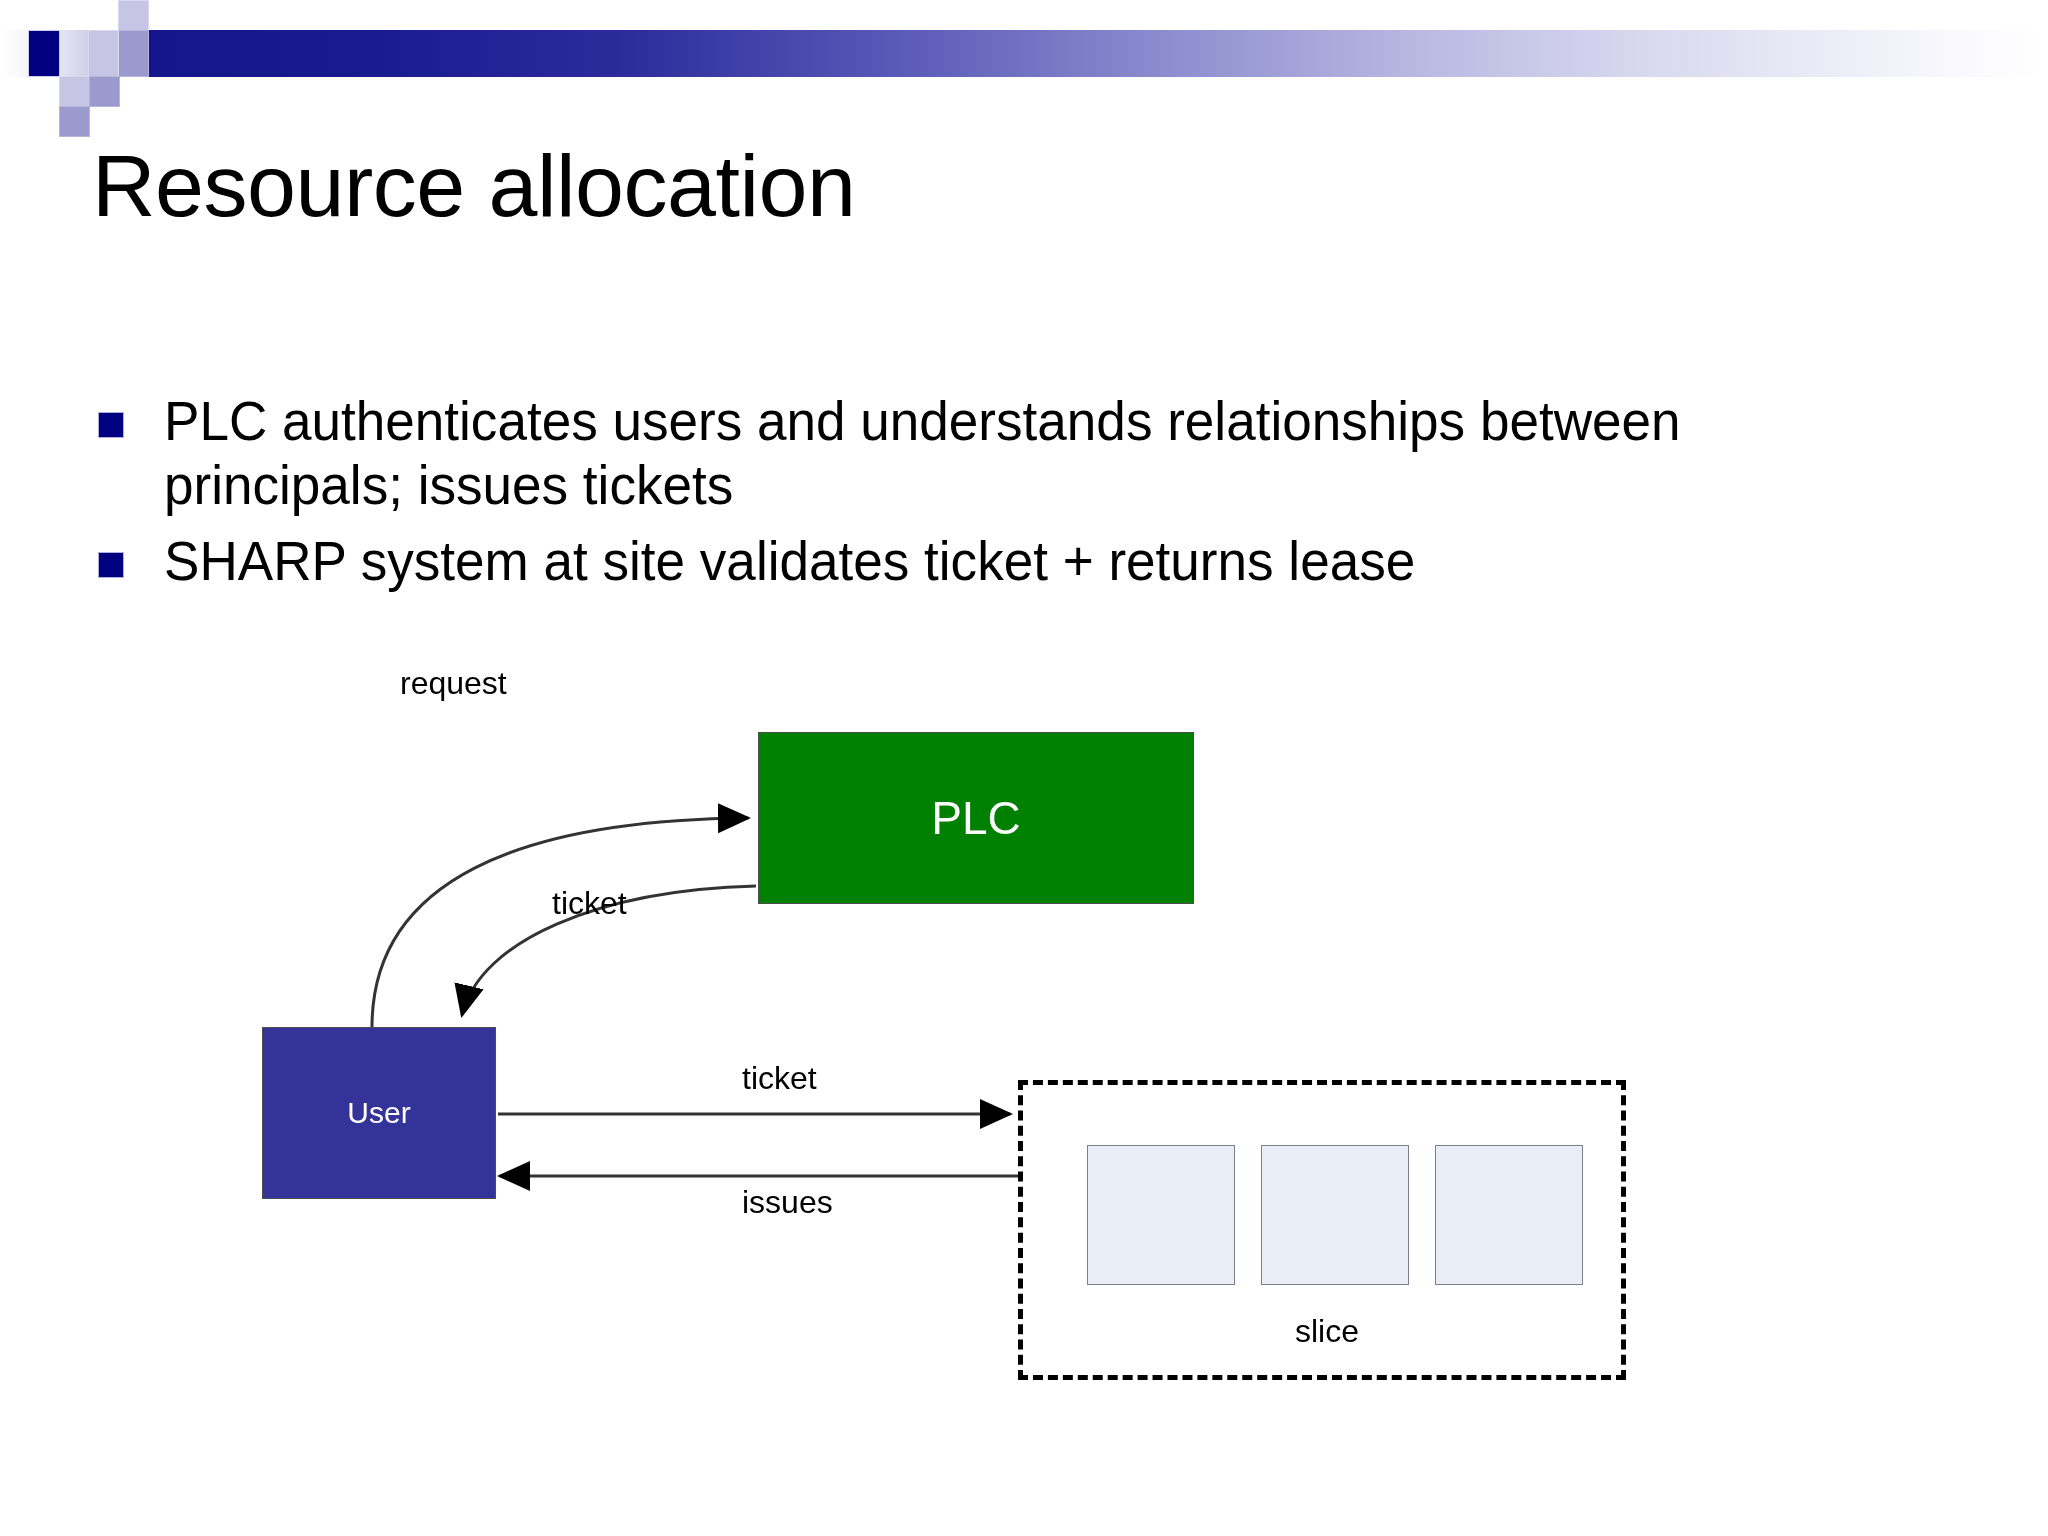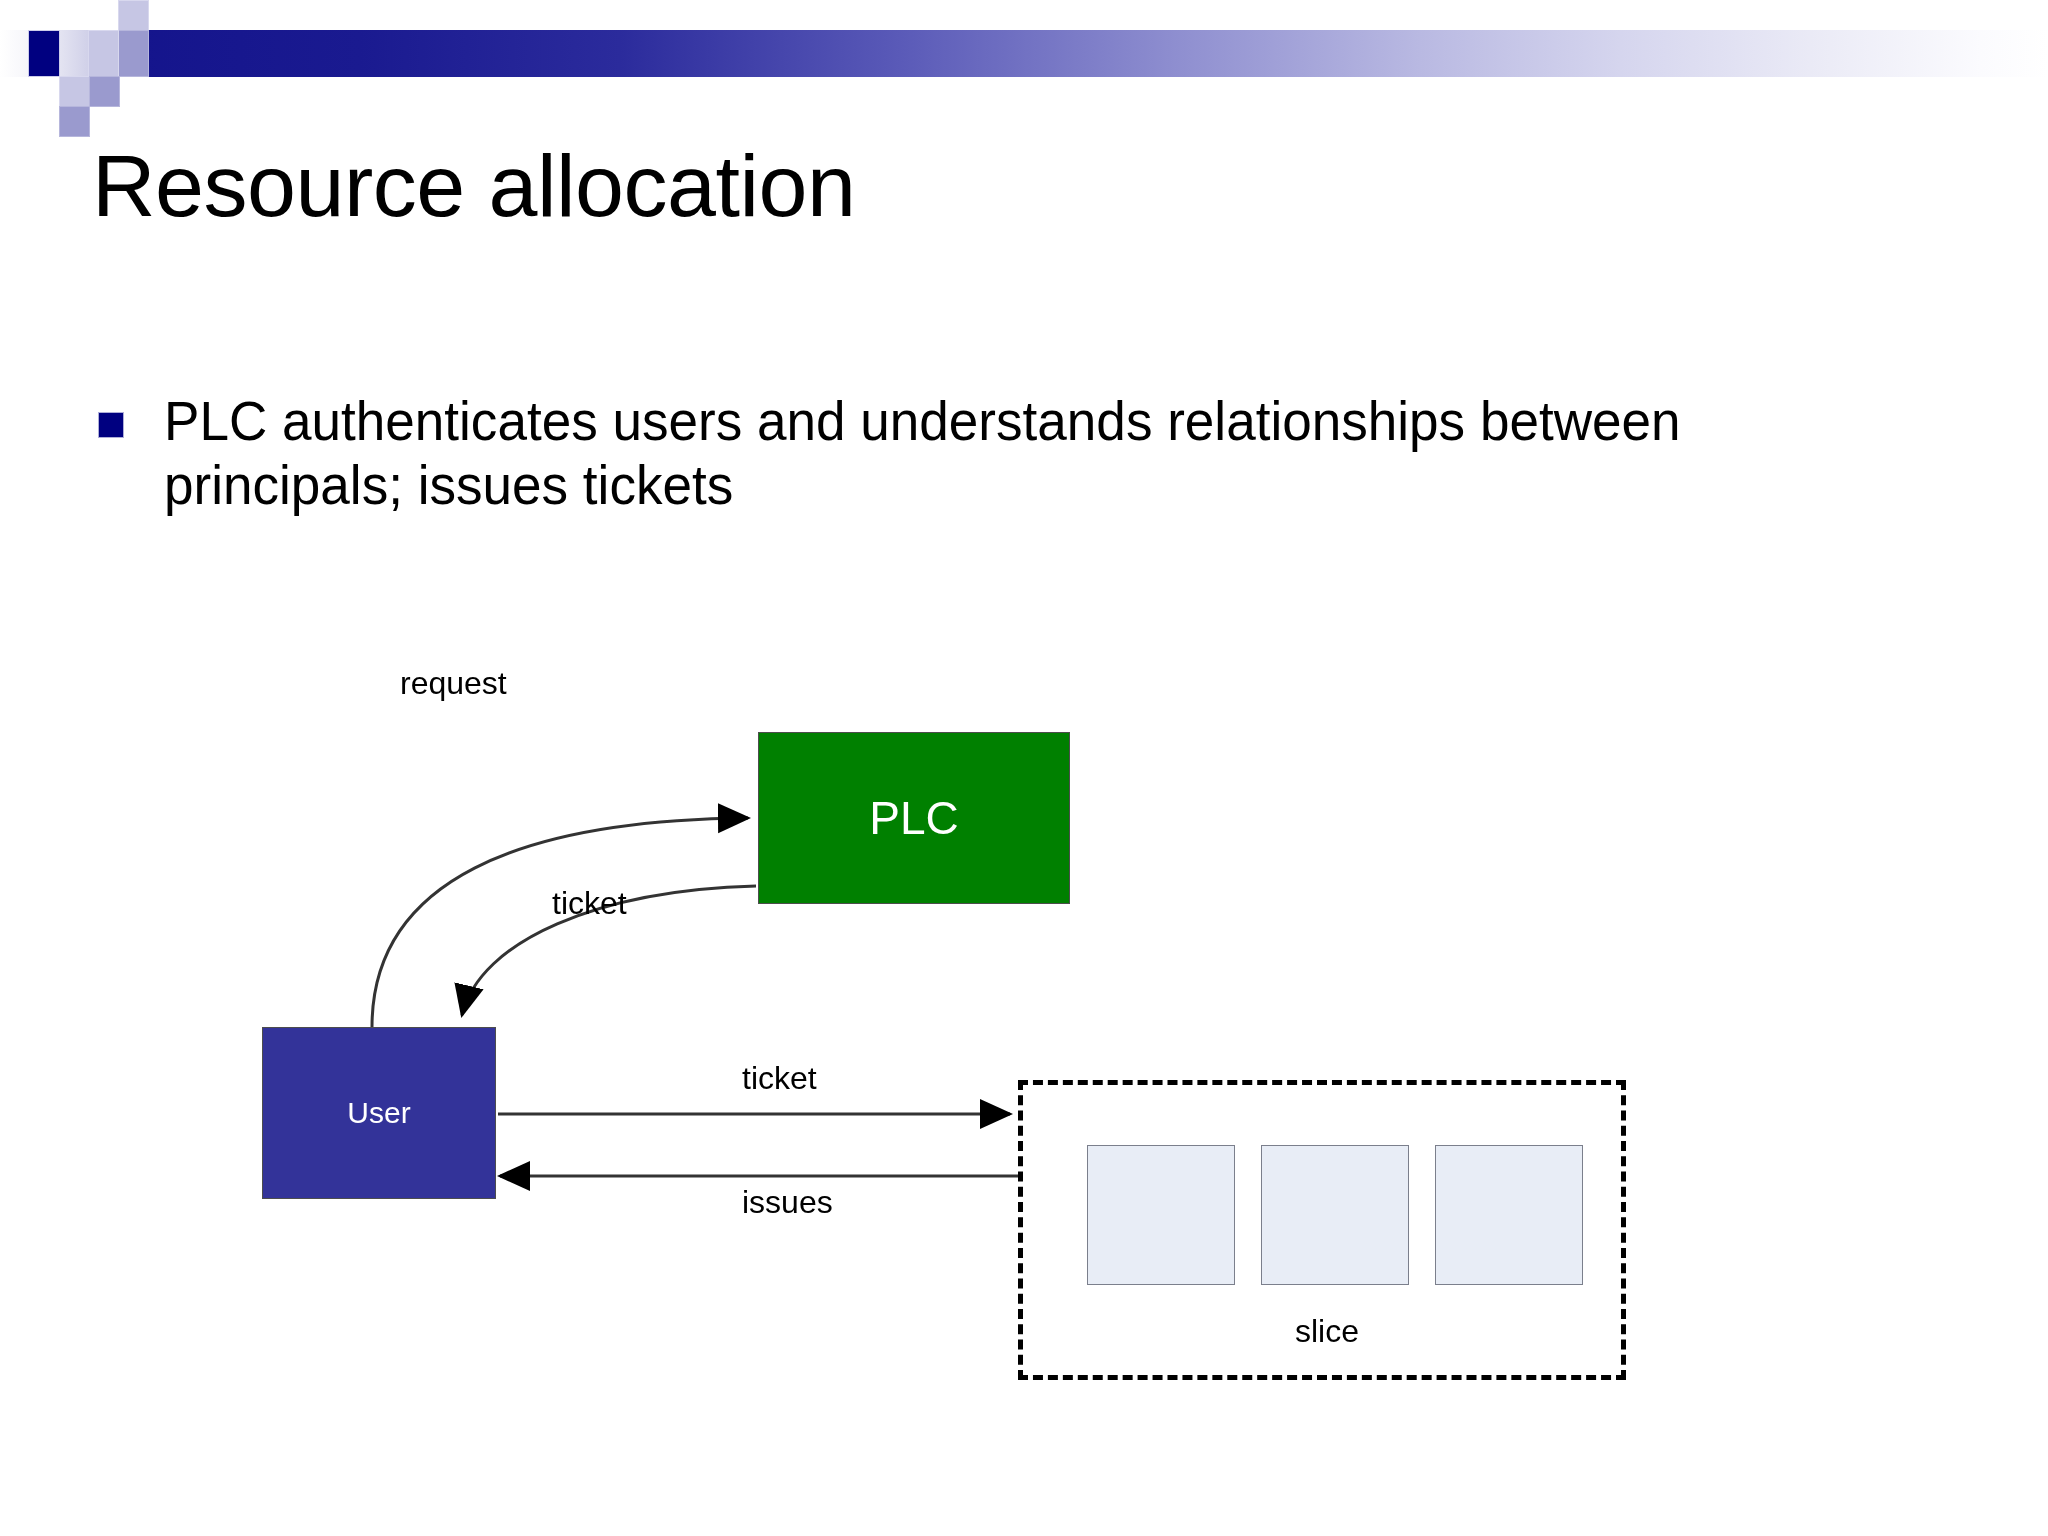--- a/index.html
+++ b/index.html
@@ -49,21 +49,21 @@
     transform:scaleX(0.965);transform-origin:left center;
   }
 
   
   .diagram{position:absolute;left:0;top:690px;width:2048px;height:760px;}
   .diagram svg{position:absolute;left:0;top:0;}
 
   .node{position:absolute;box-sizing:border-box;display:flex;
         align-items:center;justify-content:center;}
   .node-plc{
-    left:758px;top:42px;width:312px;height:172px;
+    left:758px;top:42px;width:436px;height:172px;
     background:#008000;border:1px solid #4d4d4d;
     color:#ffffff;font-size:46px;
   }
   .node-user{
     left:262px;top:337px;width:234px;height:172px;
     background:#333399;border:1px solid #4d4d4d;
     color:#ffffff;font-size:30px;
   }
   .slice-box{
     position:absolute;left:1018px;top:390px;width:608px;height:300px;
@@ -108,20 +108,24 @@
 
   <div class="title">Resource allocation</div>
 
   <div class="bullets">
 
     <div class="bullet">
       <span class="marker"></span>
       <div class="btext">PLC authenticates users and understands relationships between principals; issues tickets</div>
     </div>
 
+    <div class="bullet">
+      <span class="marker"></span>
+      <div class="btext">SHARP system at site validates ticket + returns lease</div>
+    </div>
 
   </div>
 
   <div class="diagram">
 
     <svg width="2048" height="760">
       <defs>
         <marker id="ah" markerWidth="12" markerHeight="12" refX="10" refY="5" orient="auto" markerUnits="strokeWidth">
           <path d="M0,0 L11,5 L0,10 z" fill="#000000"></path>
         </marker>

